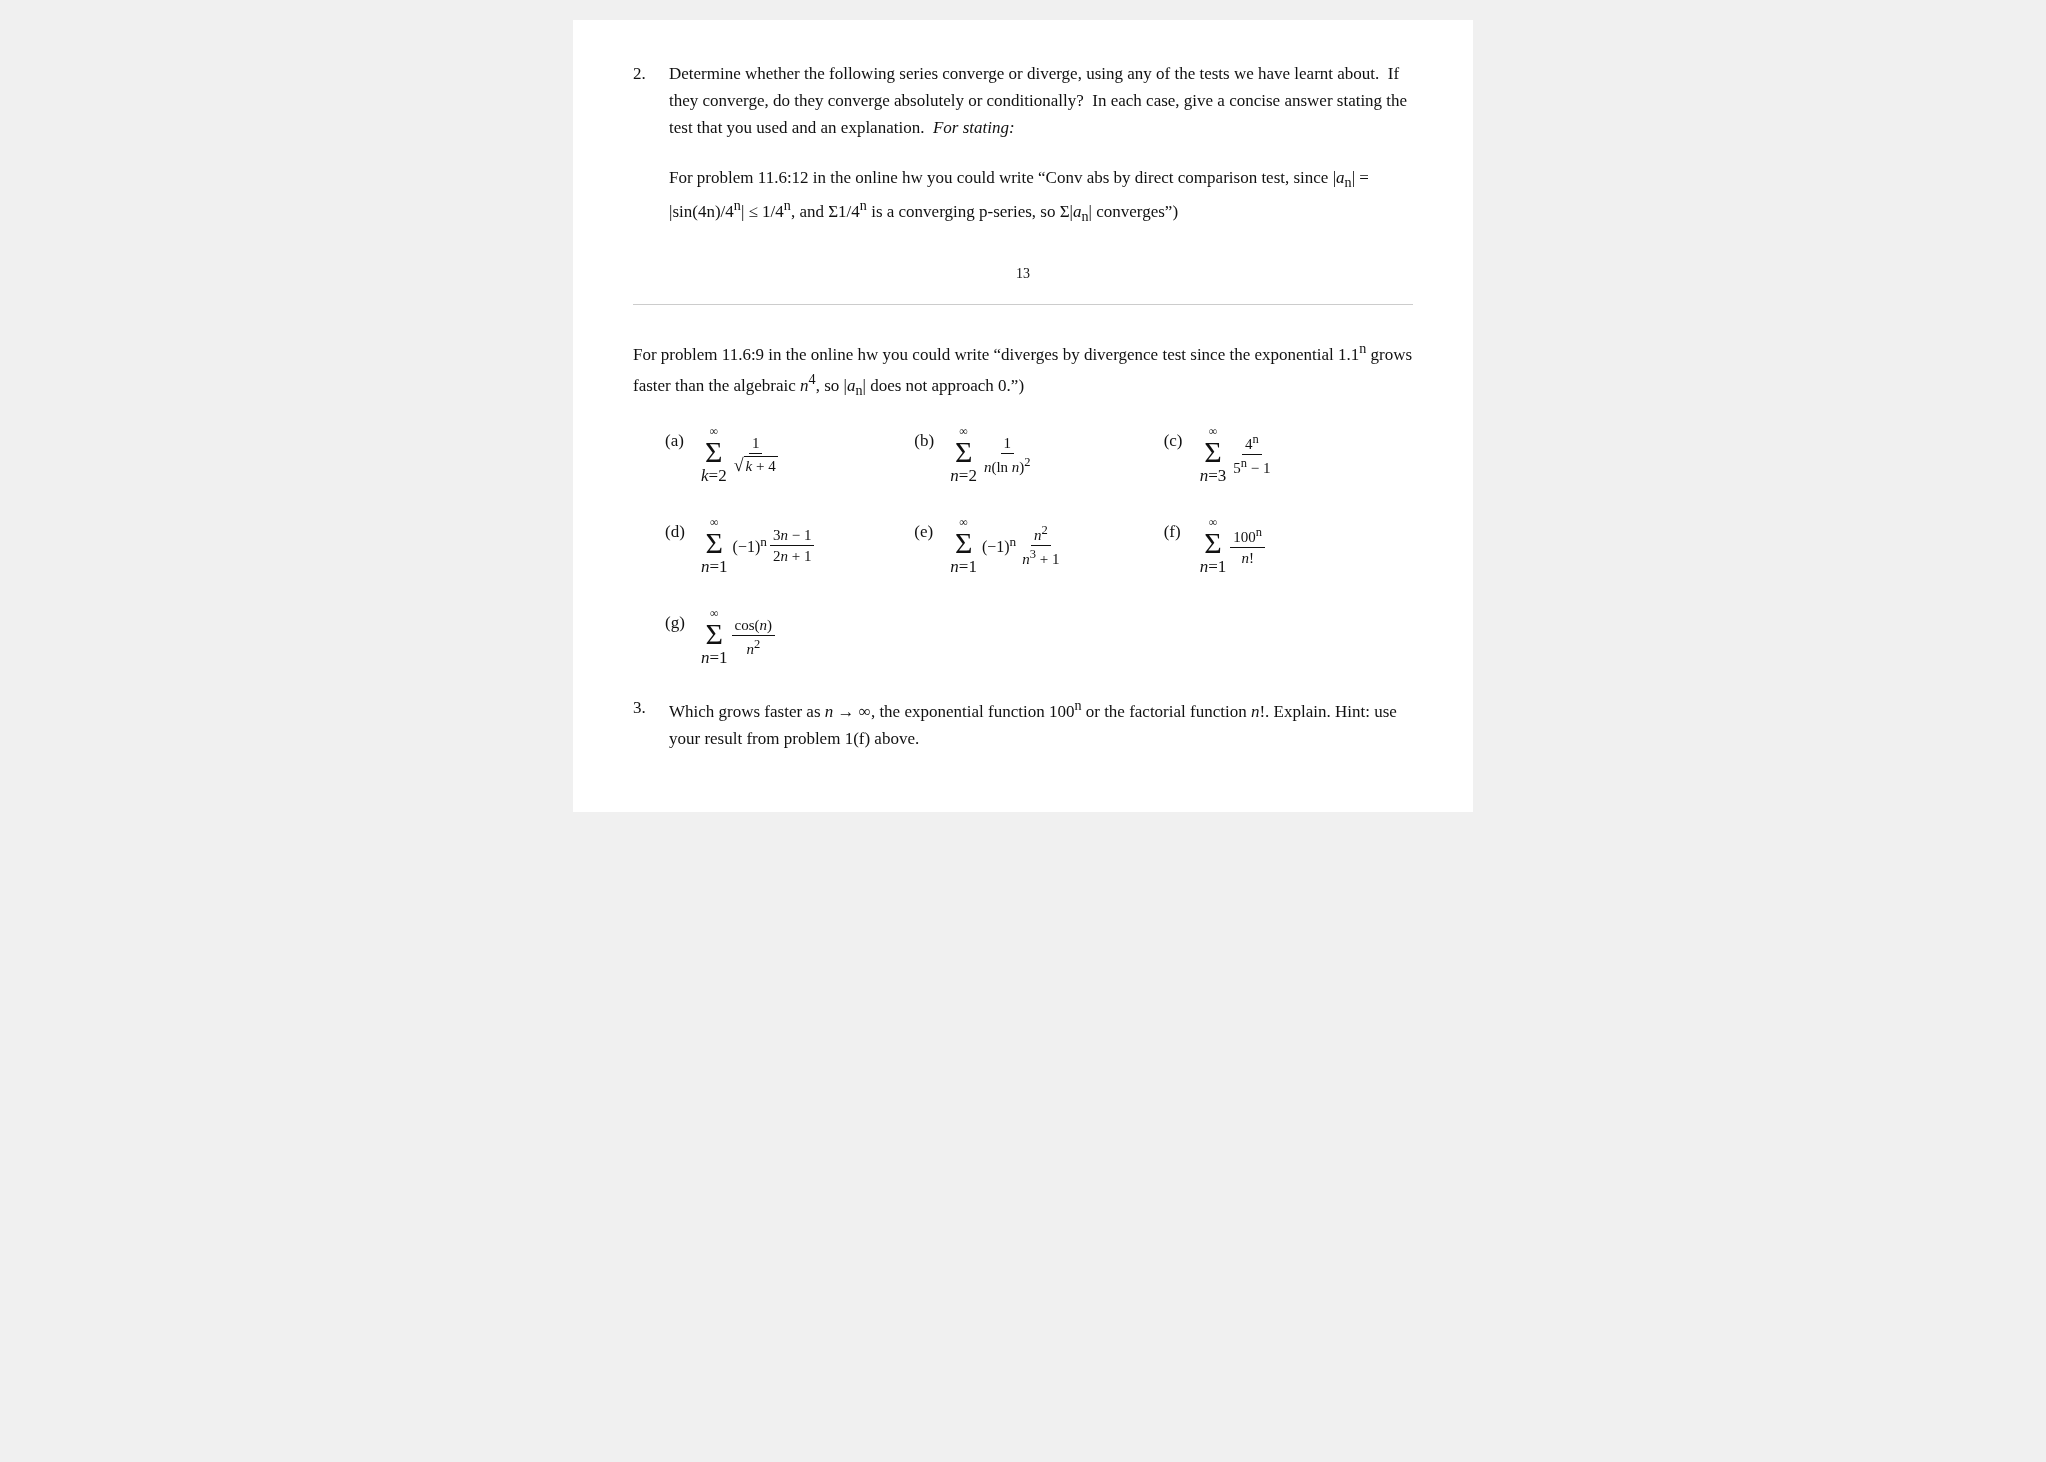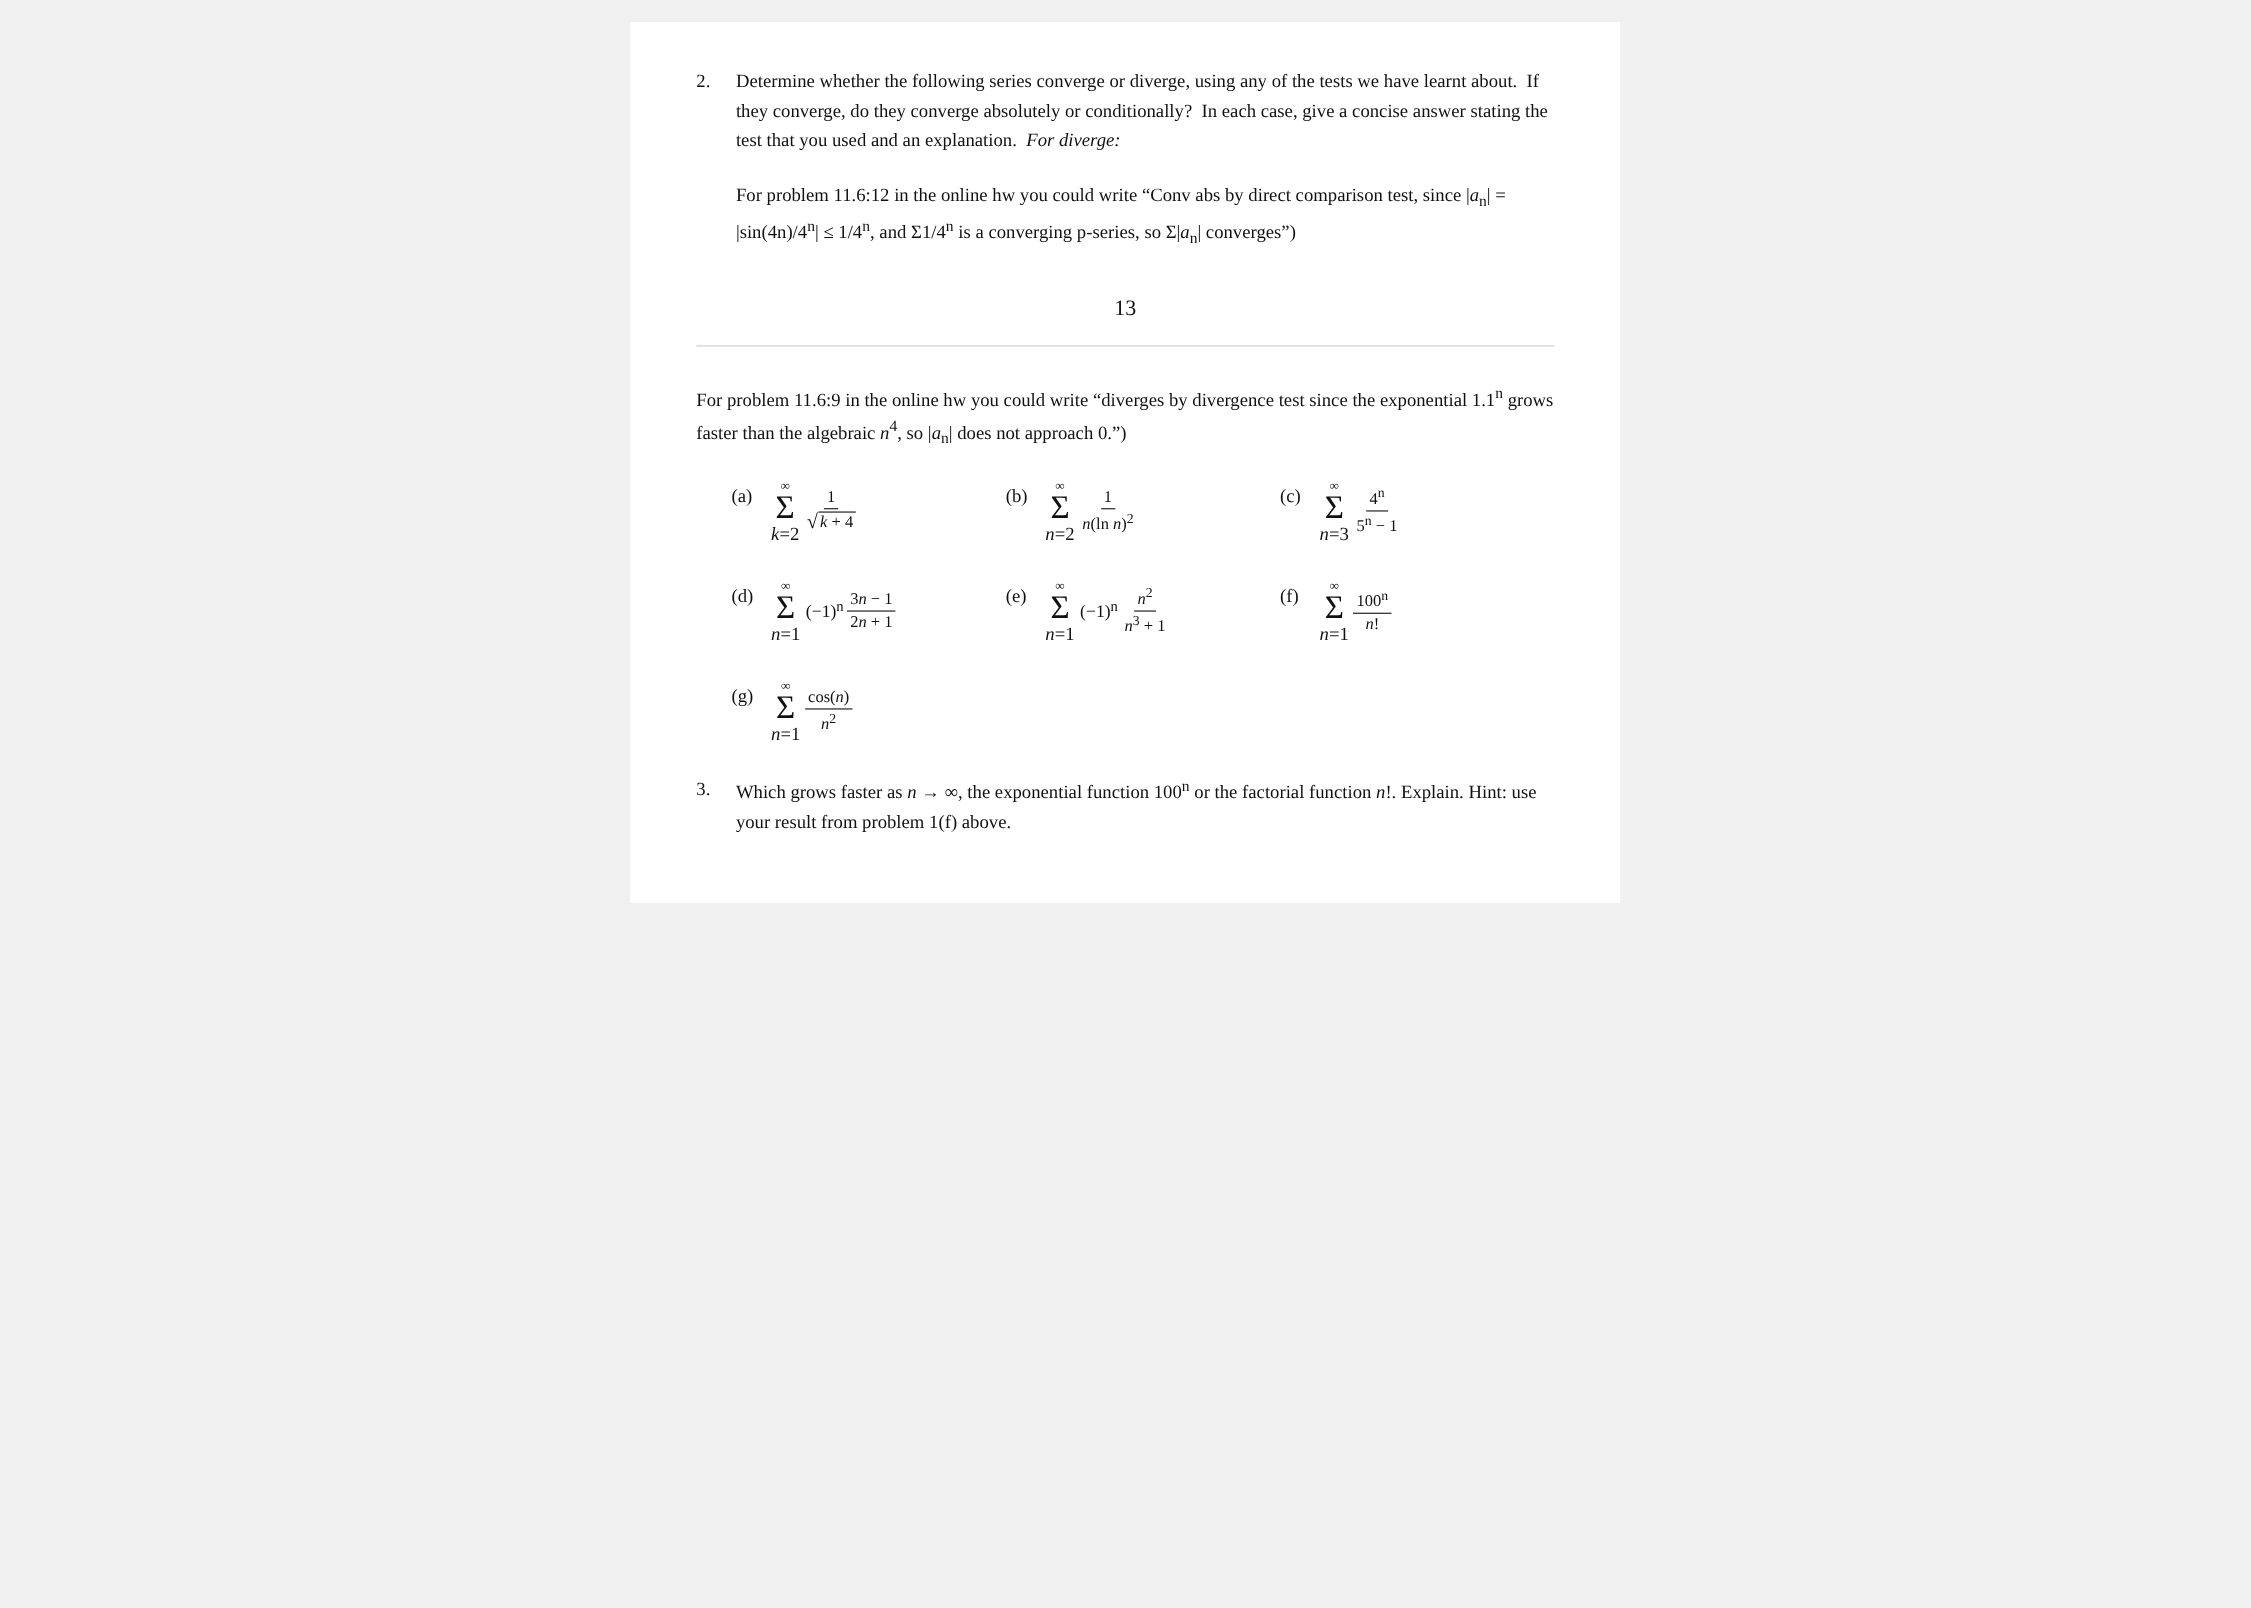--- a/index.html
+++ b/index.html
@@ -28,21 +28,21 @@
       color: #111;
     }
 
     .example-text {
       font-style: italic;
     }
 
     .page-number {
       text-align: center;
       margin: 18px 0 10px 0;
-      font-size: 20px;
+      font-size: 14px;
     }
 
     hr.divider {
       border: none;
       border-top: 1.5px solid #ccc;
       margin: 18px 0 32px 0;
     }
 
     .series-grid {
       display: grid;
@@ -143,21 +143,21 @@
 <body>
 
 <div class="page">
 
   <div class="problem-row">
     <div class="num-col">2.</div>
     <div class="content-col">
       <p>
         Determine whether the following series converge or diverge, using any of the tests we have
         learnt about.&nbsp; If they converge, do they converge absolutely or conditionally?&nbsp; In each case,
-        give a concise answer stating the test that you used and an explanation.&nbsp; <span class="example-text">For diverge:</span>
+        give a concise answer stating the test that you used and an explanation.&nbsp; <span class="example-text">For stating:</span>
       </p>
 
       <div class="for-problem-block">
         <p>
           For problem 11.6:12 in the online hw you could write “Conv abs by direct comparison test,
           since |<em>a</em><sub>n</sub>| = |sin(4n)/4<sup>n</sup>| ≤ 1/4<sup>n</sup>, and Σ1/4<sup>n</sup> is a converging p-series, so Σ|<em>a</em><sub>n</sub>| converges”)
         </p>
       </div>
     </div>
   </div>

